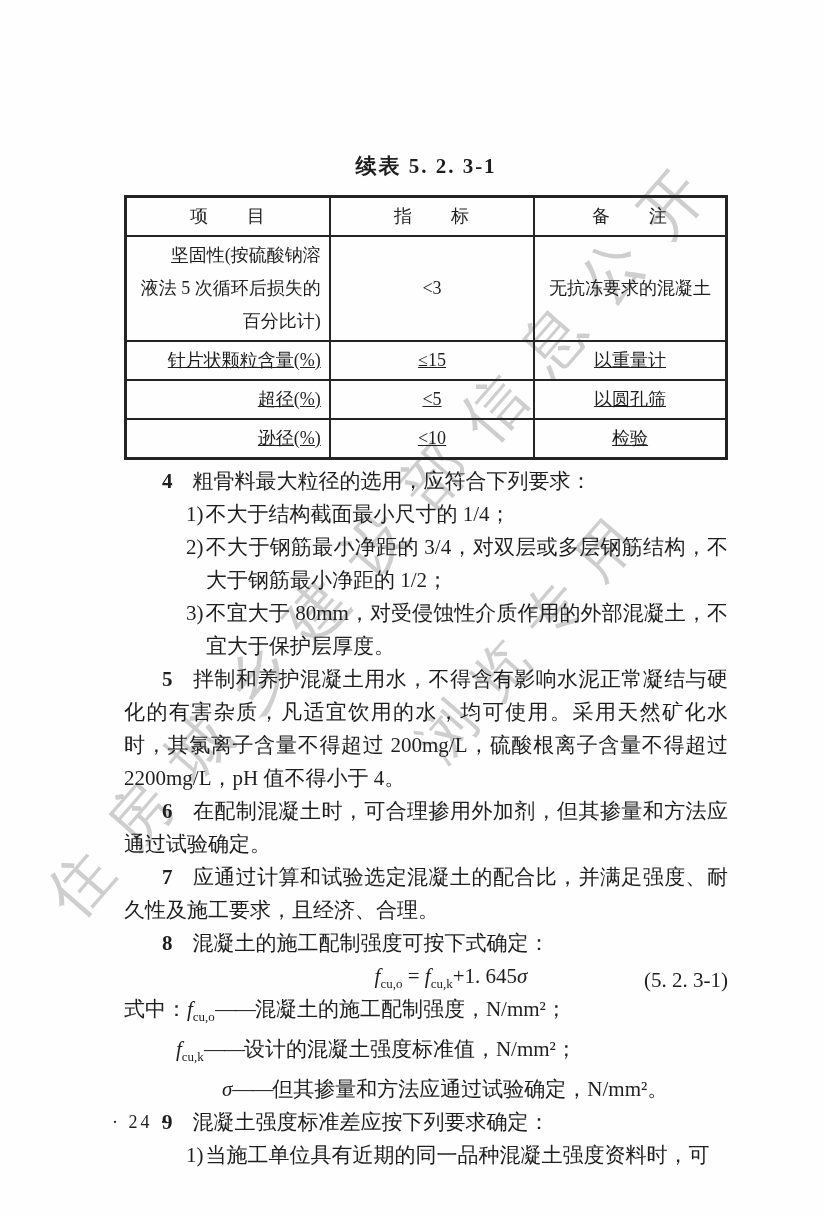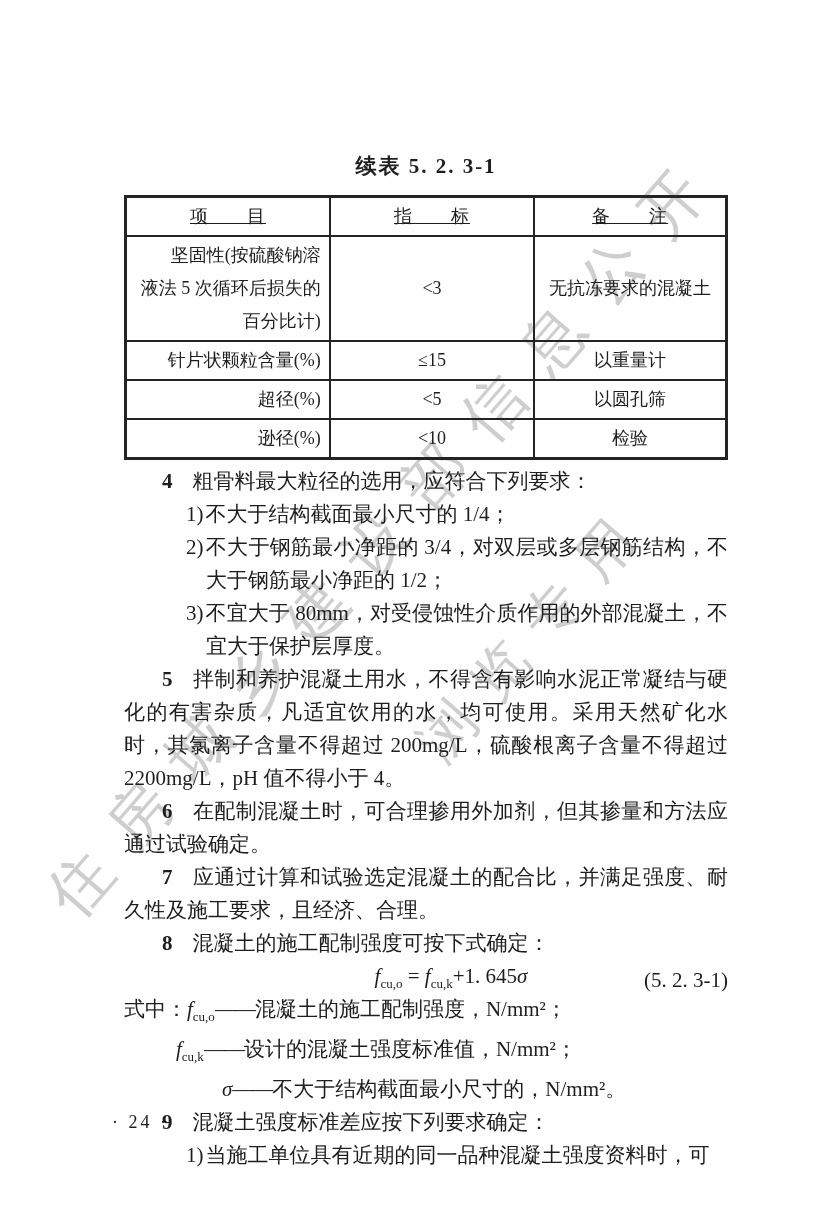--- a/index.html
+++ b/index.html
@@ -18,25 +18,25 @@
   .content{position:absolute;z-index:1;left:108px;top:150px;width:604px;margin-left:16px;}
   .table-title{
     text-align:center;font-weight:bold;font-size:21px;letter-spacing:2px;
     margin:0 0 12px 0;
   }
   table.spec{
     width:100%;border-collapse:collapse;border:3px solid #242424;
     font-size:18px;table-layout:fixed;
   }
   table.spec th,table.spec td{border:2px solid #242424;padding:2px 8px;}
-  table.spec th{font-weight:normal;height:29px;text-align:center;letter-spacing:1px;text-decoration:underline;}
+  table.spec th{font-weight:normal;height:29px;text-align:center;letter-spacing:1px;}
   td.val{text-align:center;vertical-align:middle;}
   td.item{text-align:right;vertical-align:middle;line-height:33px;}
   tr.tall td.item{line-height:33px;height:97px;text-indent:1em;}
-  tr.short td{height:29px;}
+  tr.short td{height:29px;text-decoration:underline;}
   
   .body-txt{font-size:21px;line-height:33px;}
   p.clause{margin:0;text-indent:38px;text-align:justify;}
   p.first{margin-top:5px;}
   p.clause b{margin-right:20px;}
   .subitem{padding-left:82px;text-indent:-20px;text-align:justify;}
   .subitem .marker{margin-right:2px;}
   
   .formula-row{position:relative;height:33px;line-height:33px;}
   .formula{position:absolute;left:50px;right:0;text-align:center;}
@@ -109,21 +109,21 @@
     <p class="clause"><b>7</b><span>应通过计算和试验选定混凝土的配合比，并满足强度、耐久性及施工要求，且经济、合理。</span></p>
     <p class="clause"><b>8</b><span>混凝土的施工配制强度可按下式确定：</span></p>
 
     <div class="formula-row">
       <span class="formula"><i>f</i><sub>cu,o</sub><span> = </span><i>f</i><sub>cu,k</sub><span>+1. 645</span><i>σ</i></span>
       <span class="eq-num">(5. 2. 3-1)</span>
     </div>
 
     <div class="where"><span>式中：</span><i>f</i><sub>cu,o</sub><span class="dash">——</span><span>混凝土的施工配制强度，N/mm²；</span></div>
     <div class="where wl2"><i>f</i><sub>cu,k</sub><span class="dash">——</span><span>设计的混凝土强度标准值，N/mm²；</span></div>
-    <div class="where wl3"><i>σ</i><span class="dash">——</span><span>不大于结构截面最小尺寸的，N/mm²。</span></div>
+    <div class="where wl3"><i>σ</i><span class="dash">——</span><span>但其掺量和方法应通过试验确定，N/mm²。</span></div>
 
     <p class="clause"><b>9</b><span>混凝土强度标准差应按下列要求确定：</span></p>
     <div class="subitem"><span class="marker">1)</span><span>当施工单位具有近期的同一品种混凝土强度资料时，可</span></div>
 
   </div>
 
   <div class="footer">· 24 ·</div>
 </div>
 
 </body></html>

